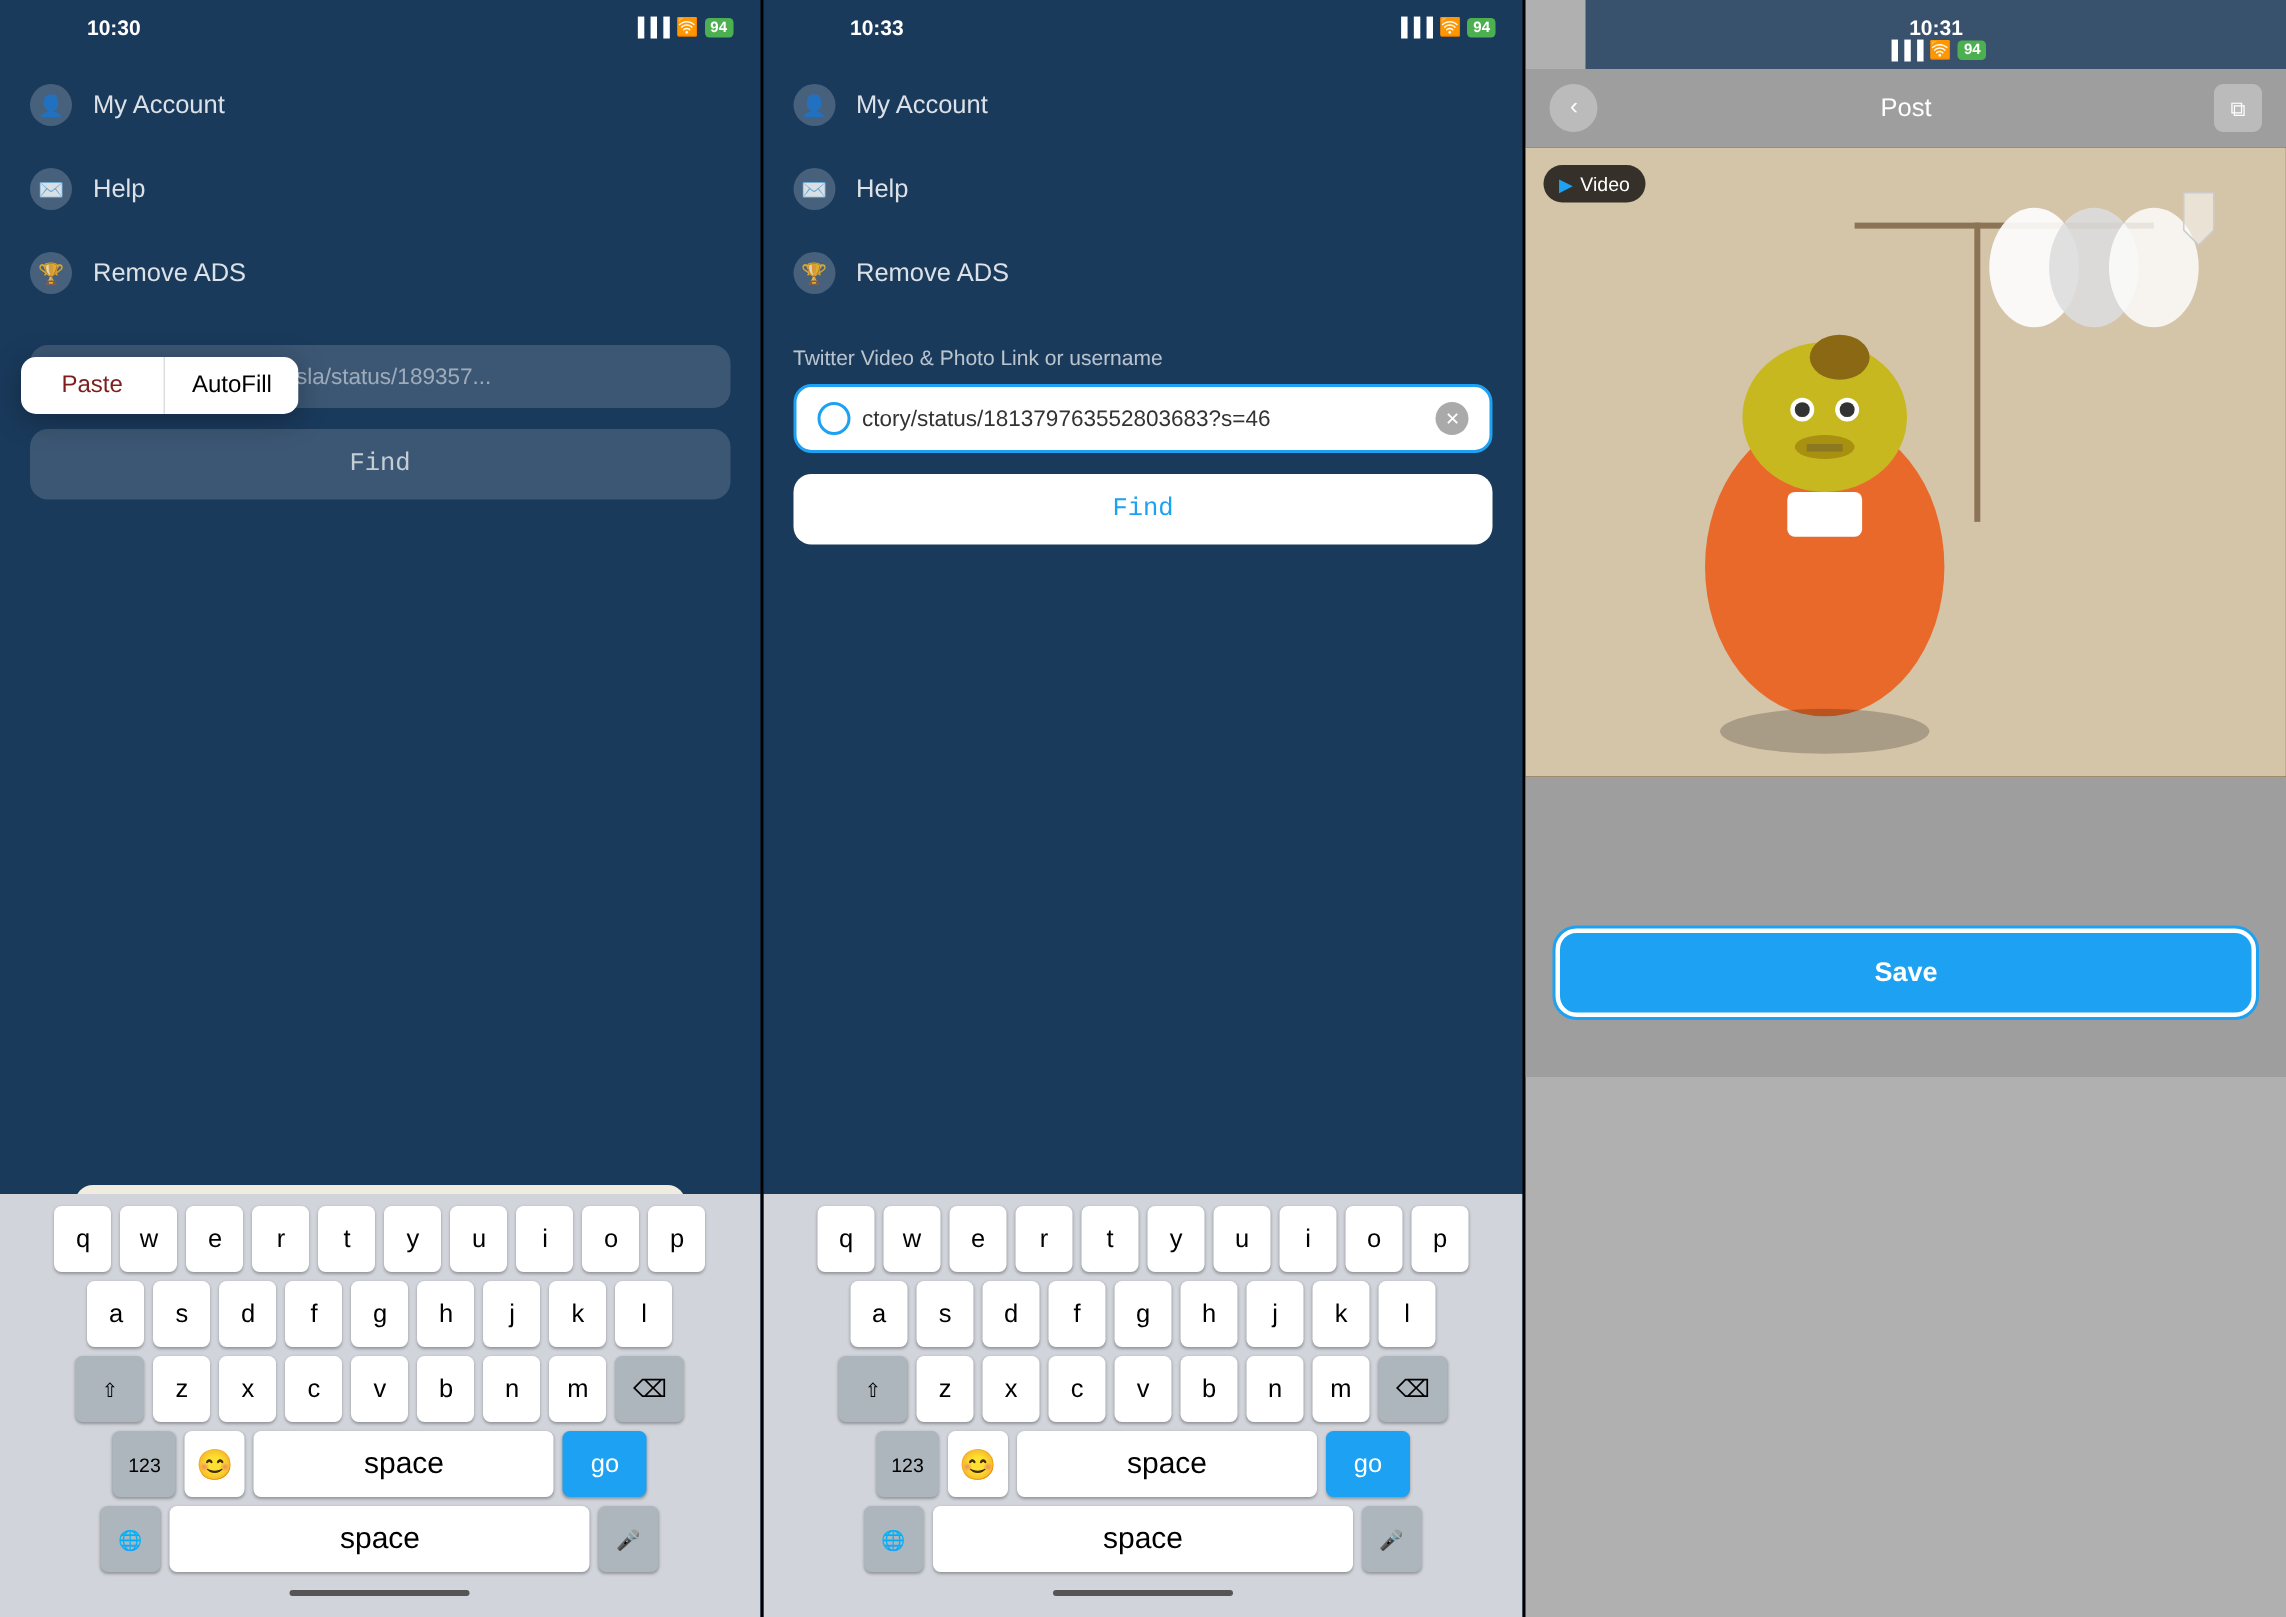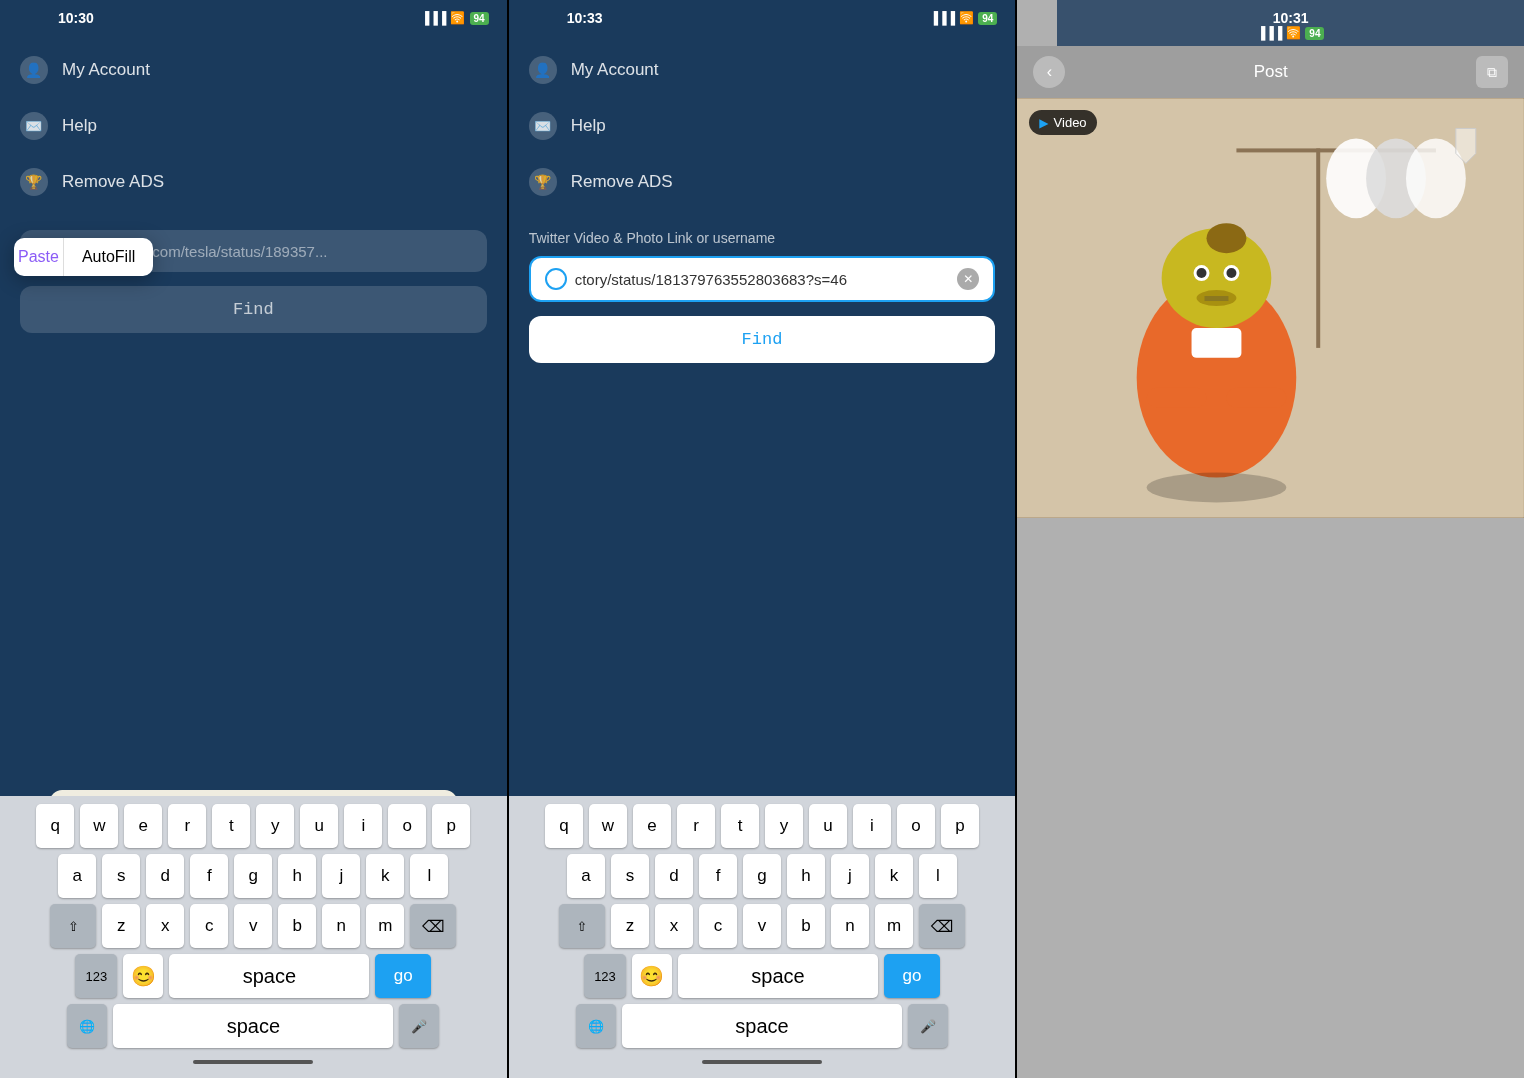--- a/index.html
+++ b/index.html
@@ -157,24 +157,24 @@
       top: 238px;
       left: 14px;
       display: flex;
       border-radius: 10px;
       overflow: hidden;
       box-shadow: 0 4px 20px rgba(0,0,0,0.3);
       z-index: 10;
     }
     .paste-btn {
       background: white;
-      padding: 10px 4px;
+      padding: 10px 27px;
       font-size: 16px;
       font-weight: 500;
-      color: #8b5cf6;
+      color: #7f1d1d;
       cursor: pointer;
       border-right: 1px solid #ddd;
     }
     .autofill-btn {
       background: white;
       padding: 10px 18px;
       font-size: 16px;
       font-weight: 500;
       color: #000;
       cursor: pointer;
@@ -653,13 +653,19 @@
       <ellipse cx="200" cy="200" rx="20" ry="8" fill="#A89010"></ellipse>
       <rect x="188" y="198" width="24" height="5" fill="#8B7820"></rect>
     </svg>
 
     <div class="video-badge">
       <span class="video-play-icon">▶</span>
       <span>Video</span>
     </div>
   </div>
 
+  <div style="flex:1; background: #9e9e9e; position: relative; min-height: 200px;">
+
+    <div class="save-section">
+      <div class="save-btn">Save</div>
+    </div>
+  </div>
 </div>
 
 </body></html>

